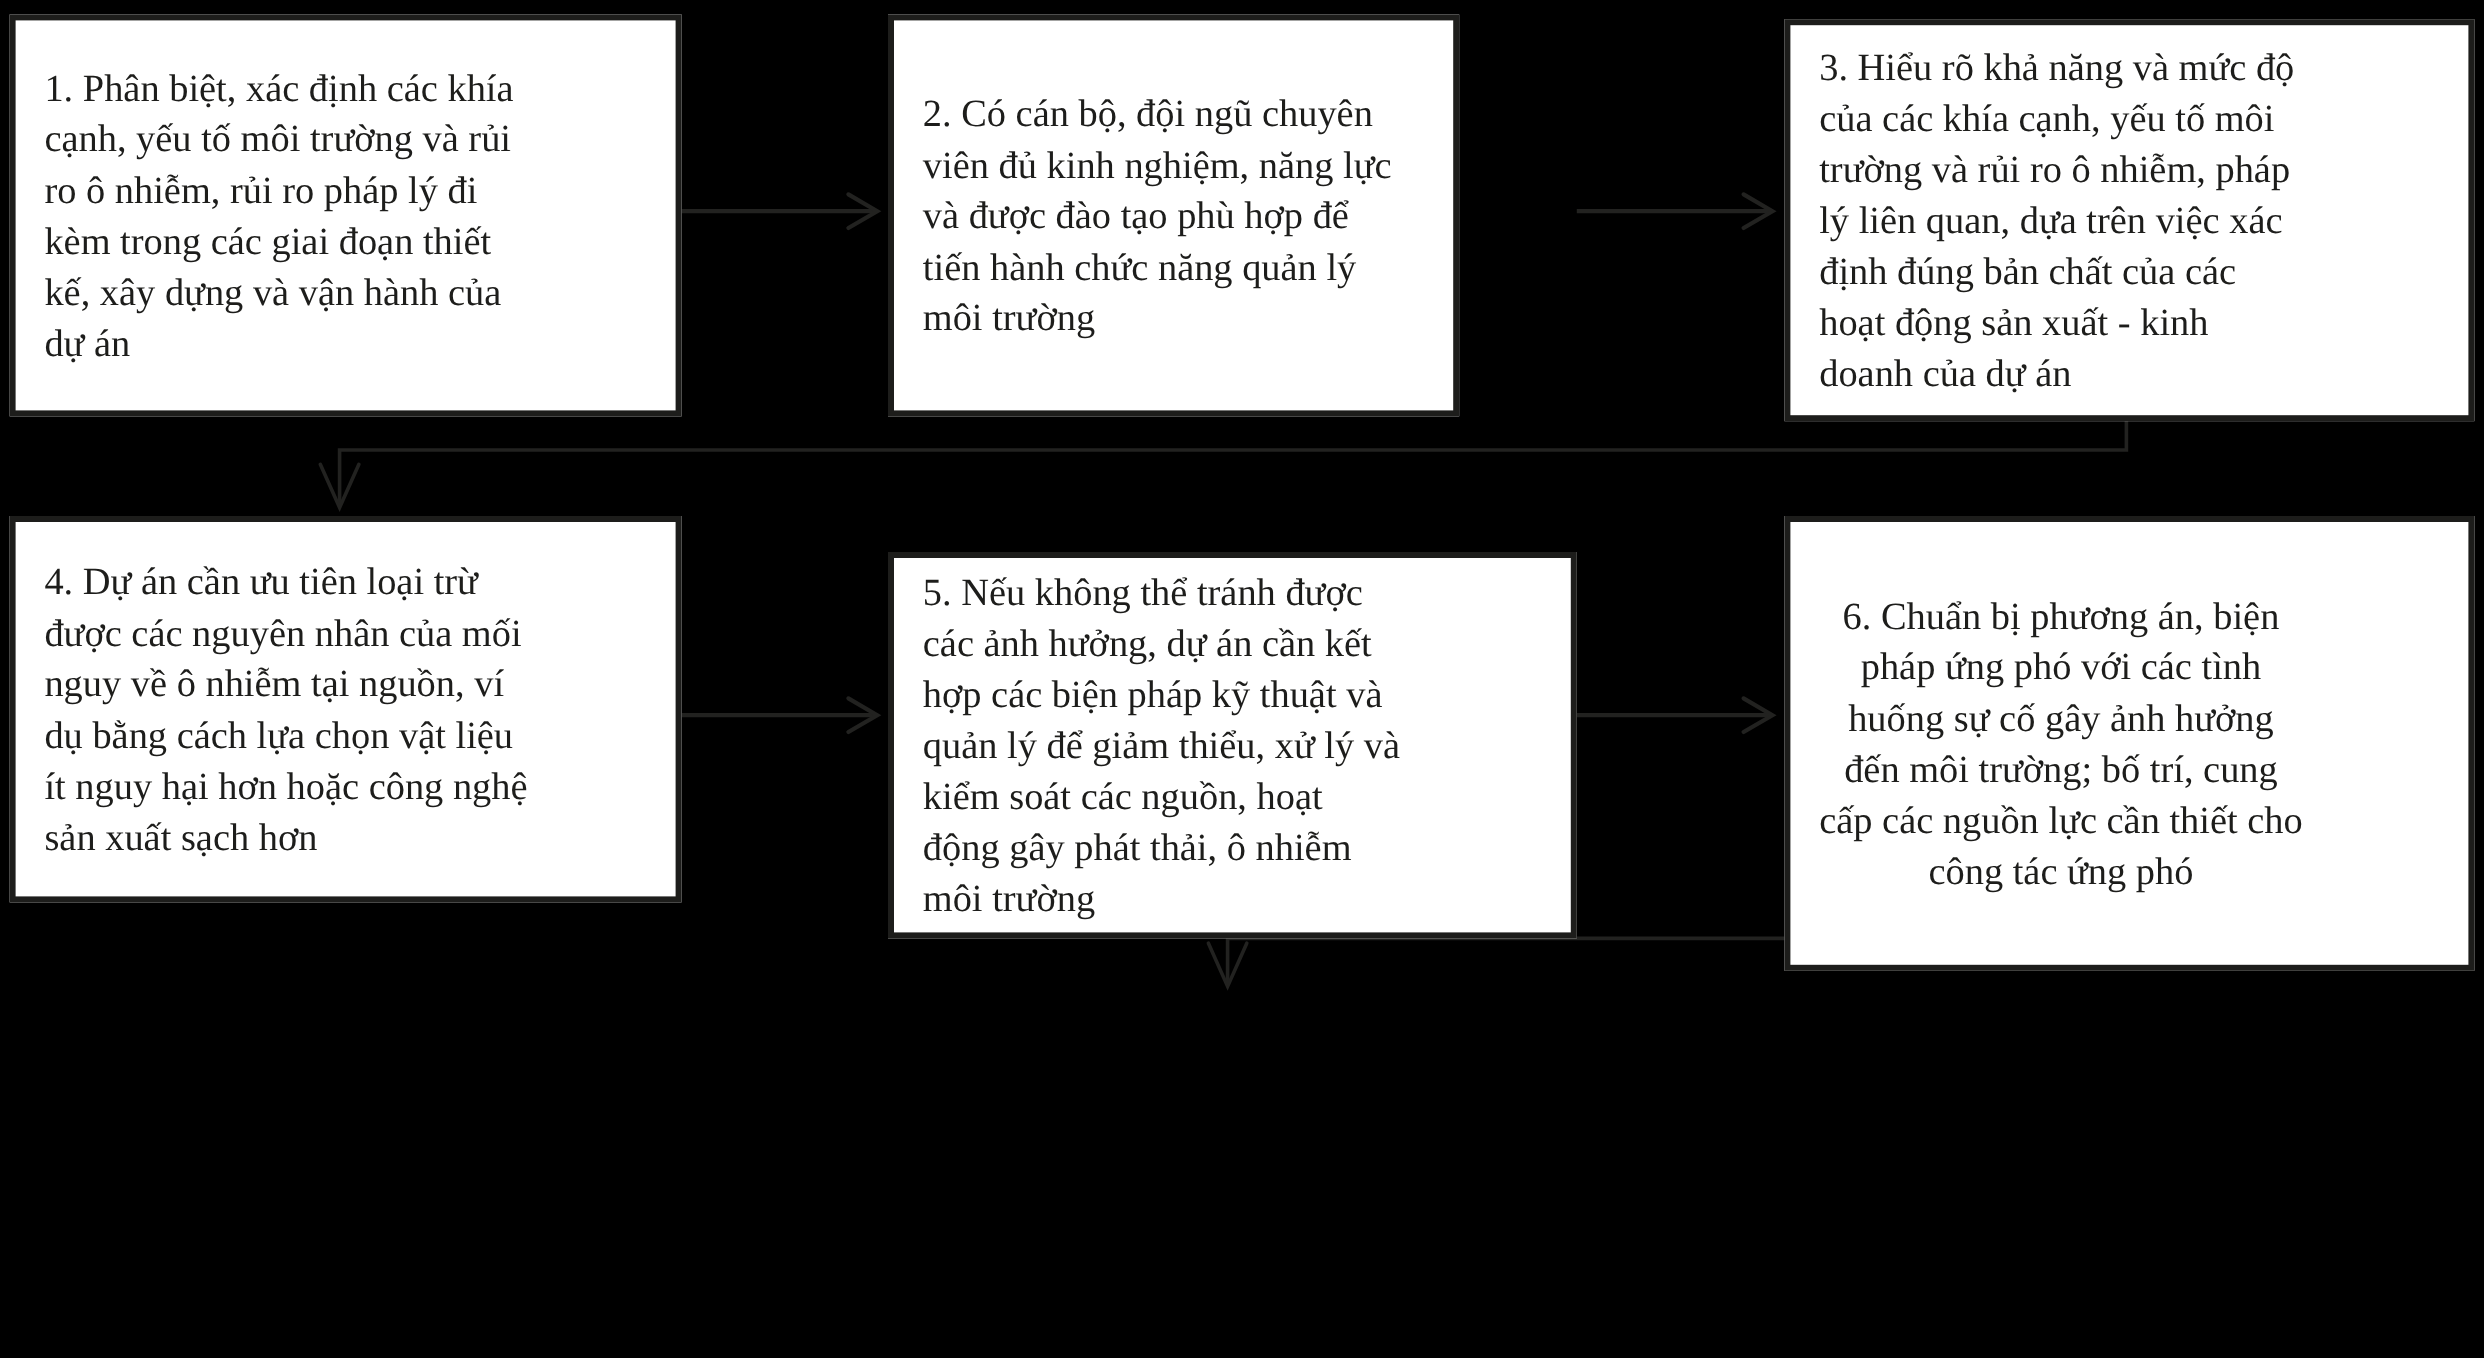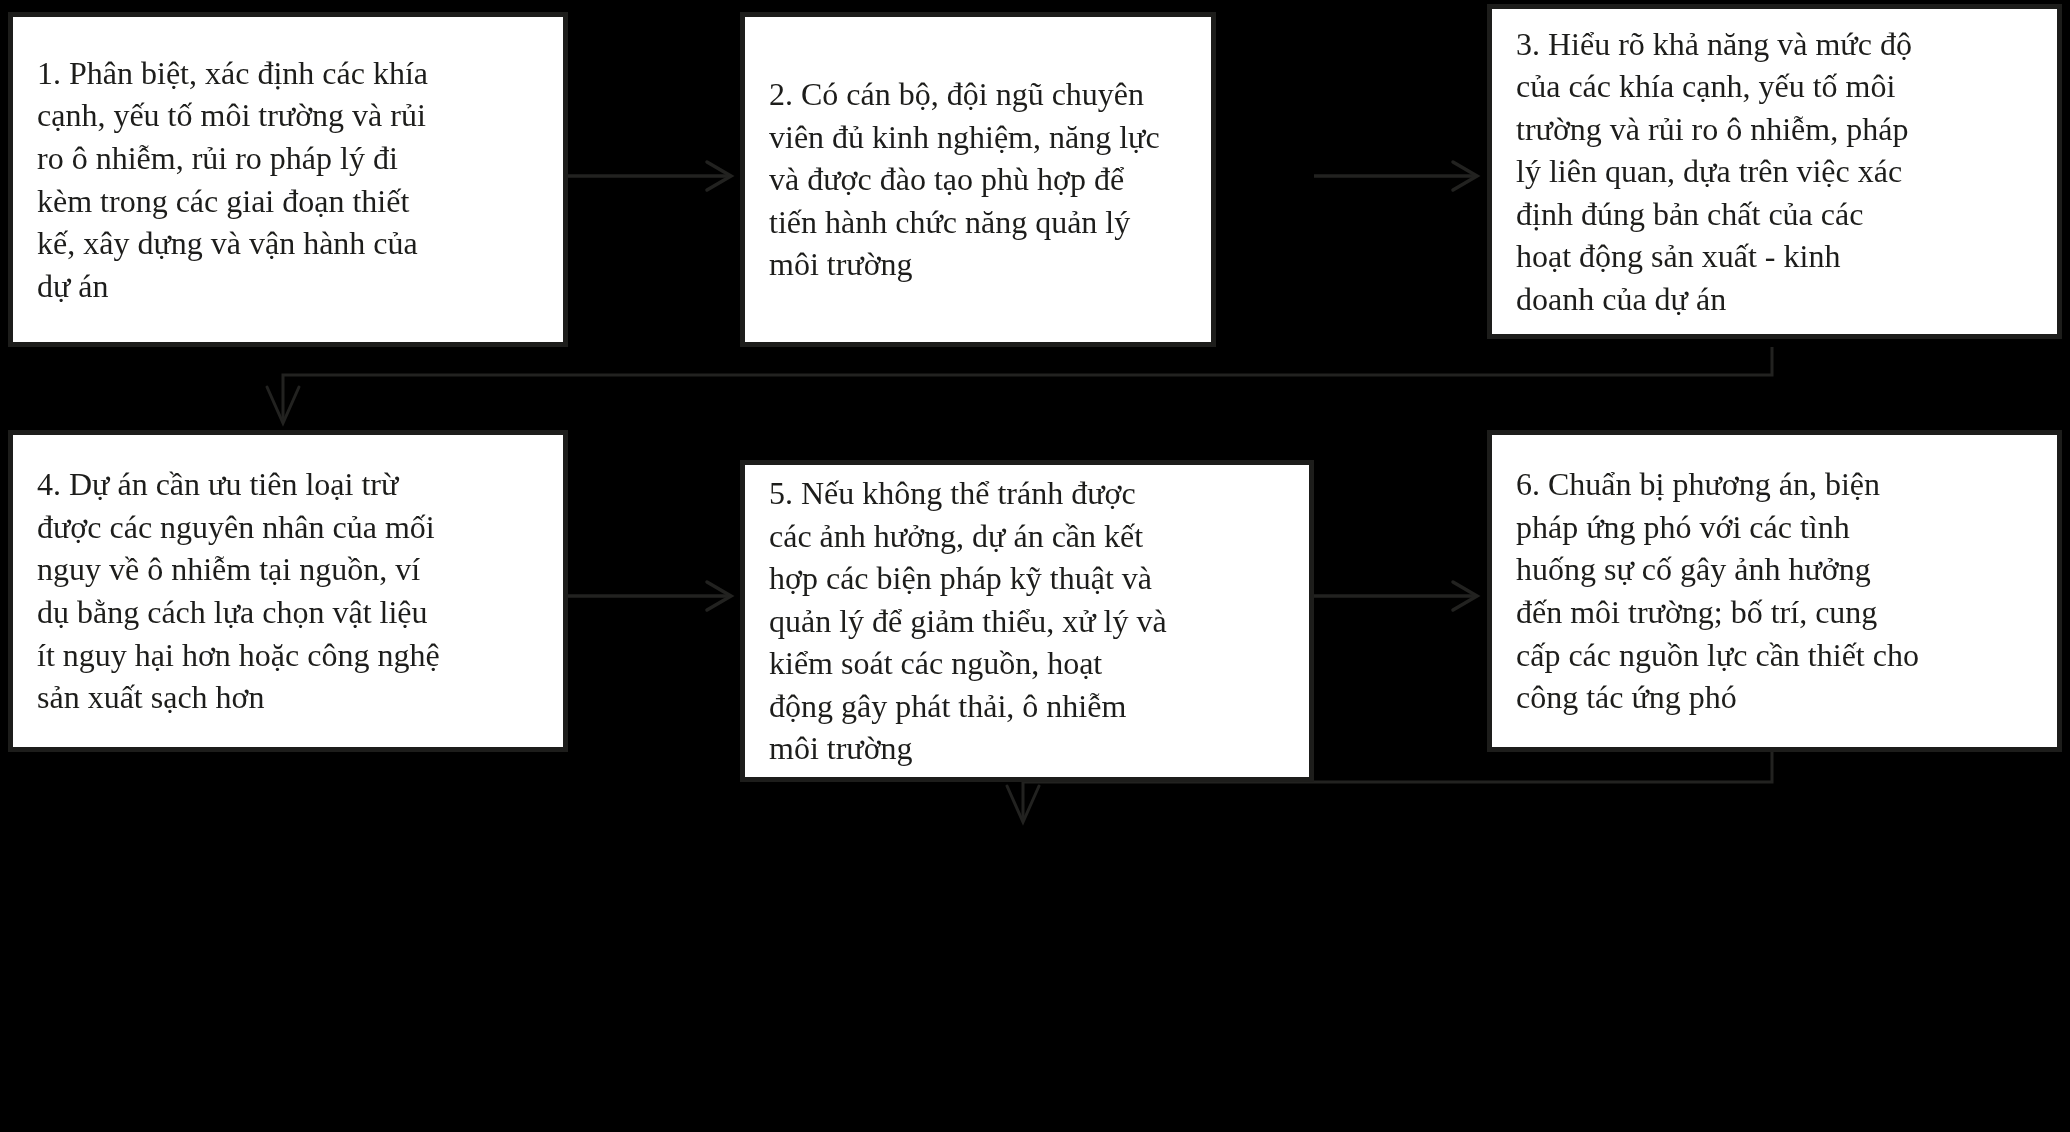--- a/index.html
+++ b/index.html
@@ -31,24 +31,24 @@
     display: flex;
     align-items: center;
     padding: 0 12px 0 24px;
     font-size: 32px;
     line-height: 1.33;
     white-space: pre-line;
     text-align: left;
   }
   #b1 { left: 8px;    top: 12px;  width: 560px; height: 335px; }
   #b2 { left: 740px;  top: 12px;  width: 476px; height: 335px; }
-  #b3 { left: 1487px; top: 4px;  width: 575px; height: 335px; }
+  #b3 { left: 1487px; top: 16px;  width: 575px; height: 335px; }
   #b4 { left: 8px;    top: 430px; width: 560px; height: 322px; }
   #b5 { left: 740px;  top: 430px; width: 574px; height: 322px; margin-top: 30px; }
-  #b6 { left: 1487px; top: 430px; width: 575px; height: 322px; }
+  #b6 { left: 1487px; top: 430px; width: 575px; height: 379px; text-align: center; }
   #b7 { left: 740px;  top: 828px; width: 574px; height: 297px; }
 </style>
 </head>
 <body>
 
 <div class="canvas">
 
   <svg class="connectors" viewBox="0 0 2070 1132" xmlns="http://www.w3.org/2000/svg">
     <g>
       <path class="shaft" d="M568 176 H730"></path>

